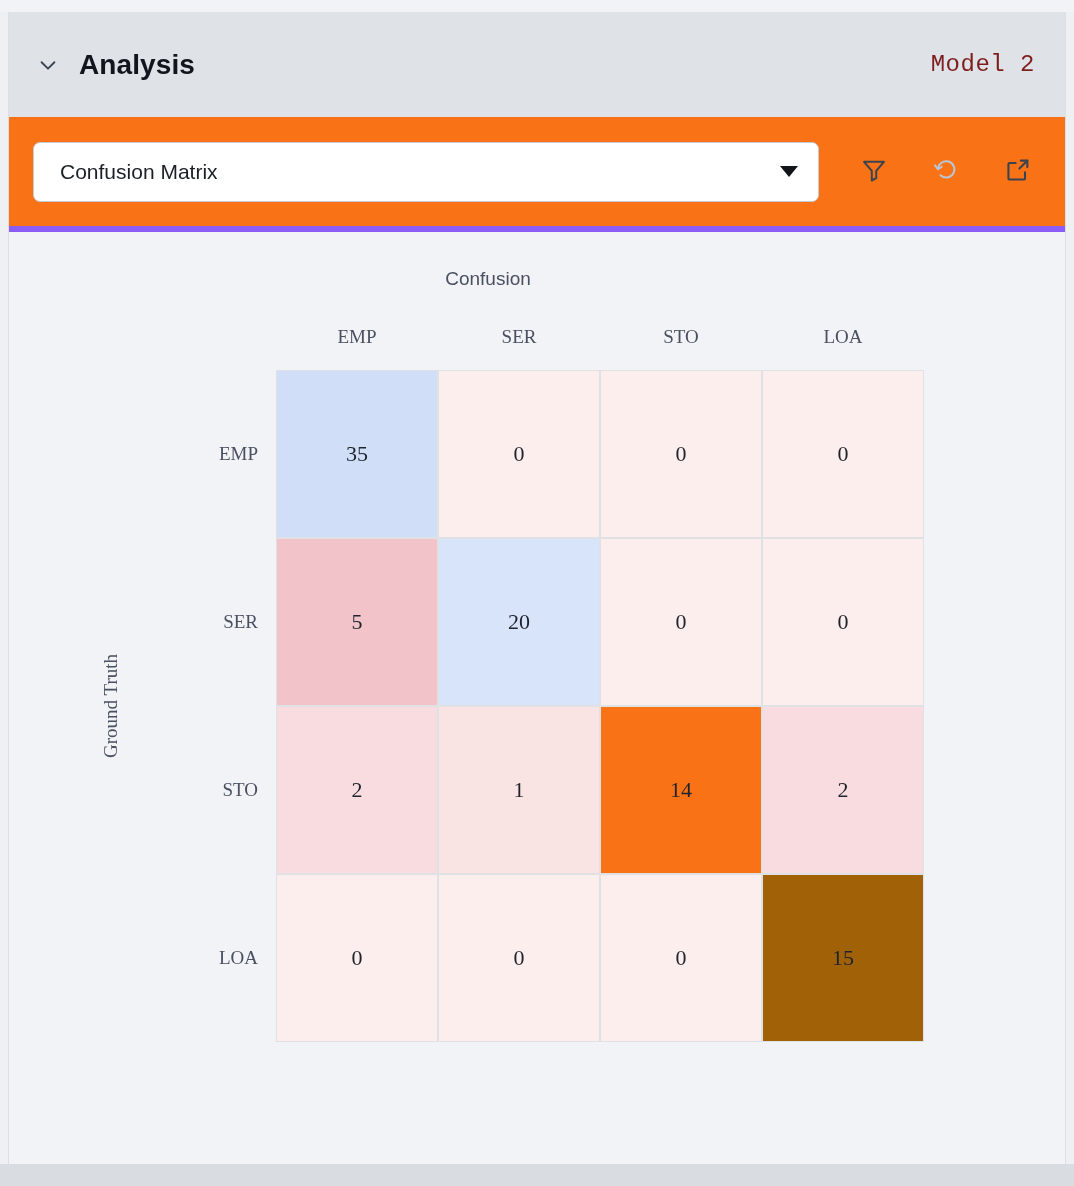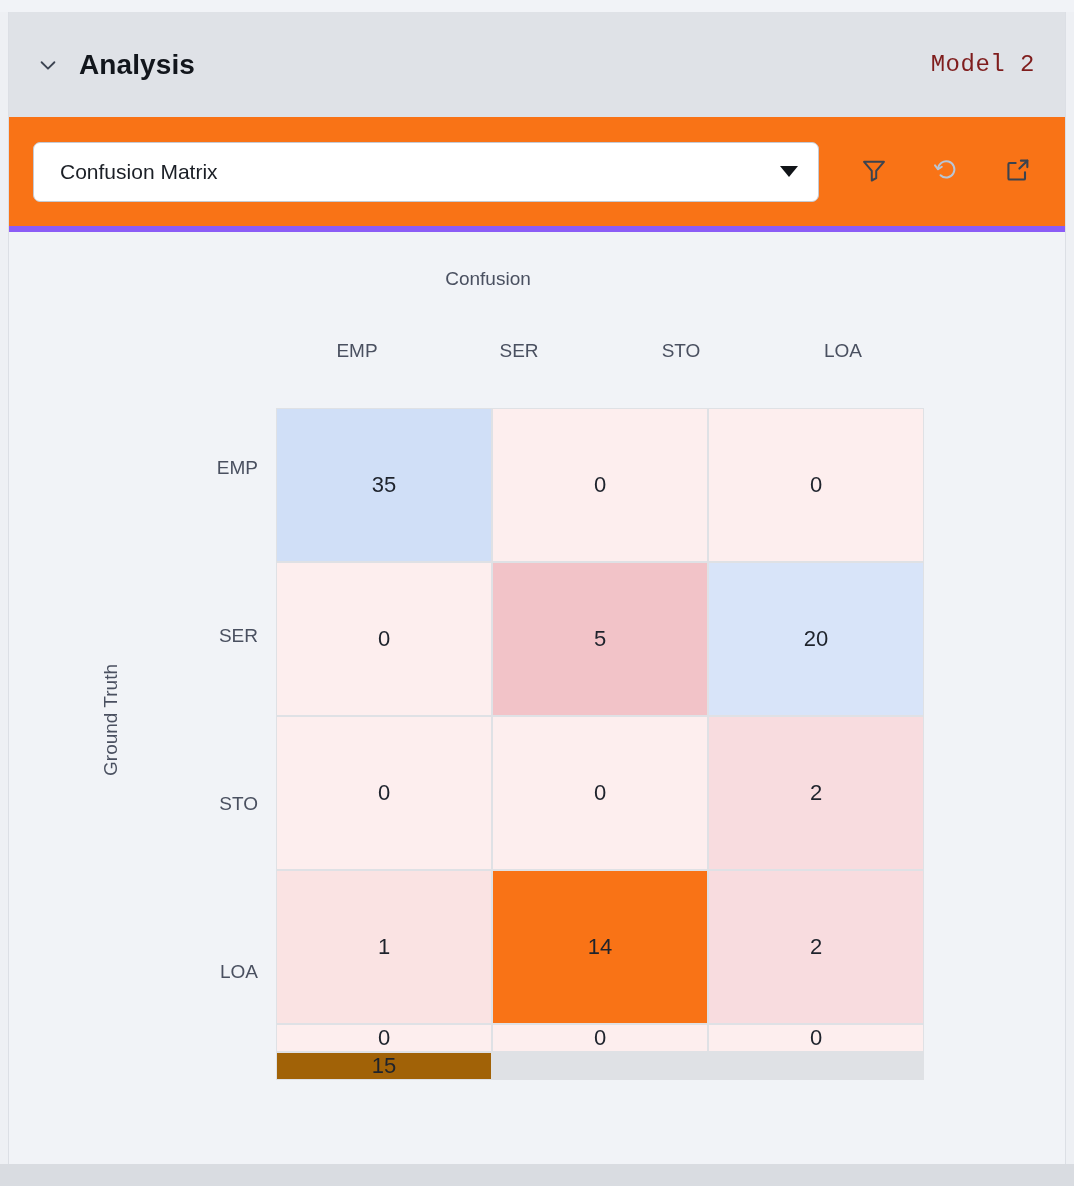--- a/index.html
+++ b/index.html
@@ -152,23 +152,24 @@
   }
   
   .predicted-axis-label > span {
     position: relative;
     left: -49px;
   }
 
   .matrix-wrap {
     position: absolute;
     left: 267px;   
-    top: 152px;    
+    top: 138px;    
     width: 648px;
     height: 672px;
+    font-family: Liberation Serif, serif;
   }
 
   .col-headers {
     position: absolute;
     left: 0;
     top: -44px;
     width: 648px;
     display: flex;
   }
   .col-header {
@@ -214,27 +215,26 @@
     font-size: 19px;
     color: #4a5060;
   }
 
   .matrix-grid {
     position: absolute;
     left: 0; top: 0;
     width: 648px;
     height: 672px;
     display: grid;
-    grid-template-columns: repeat(3, 1fr);
+    grid-template-columns: repeat(4, 1fr);
     grid-template-rows: repeat(4, 1fr);
     gap: 2px;
     background: #dfe1e5;
     border: 1px solid #dfe1e5;
     box-sizing: border-box;
-    margin-top: 24px;
   }
   .matrix-cell {
     display: flex;
     align-items: center;
     justify-content: center;
     font-size: 22px;
     color: #1e232c;
     cursor: pointer;
   }
 

